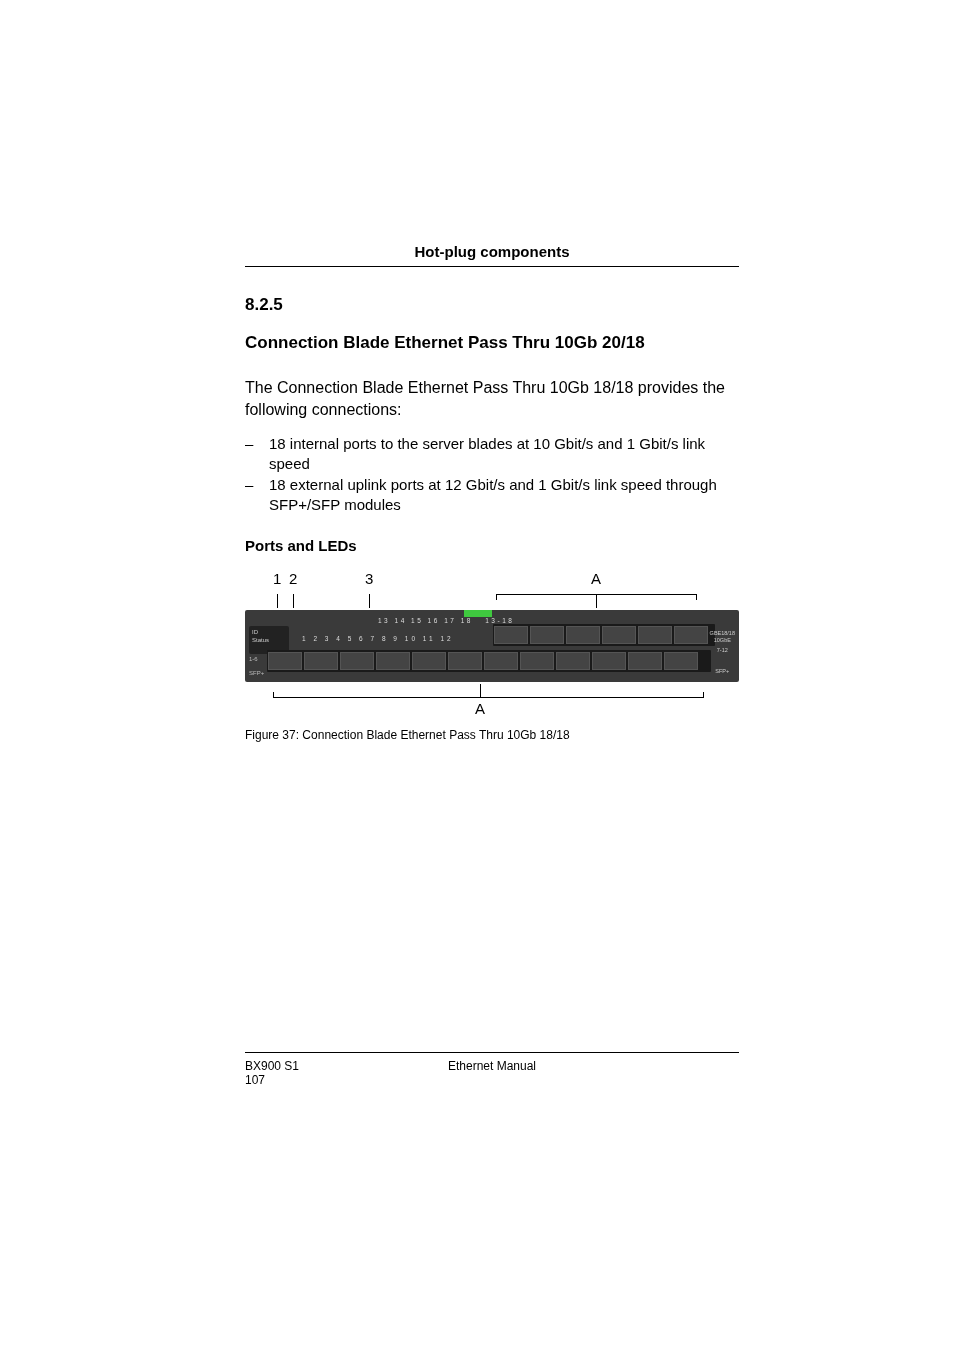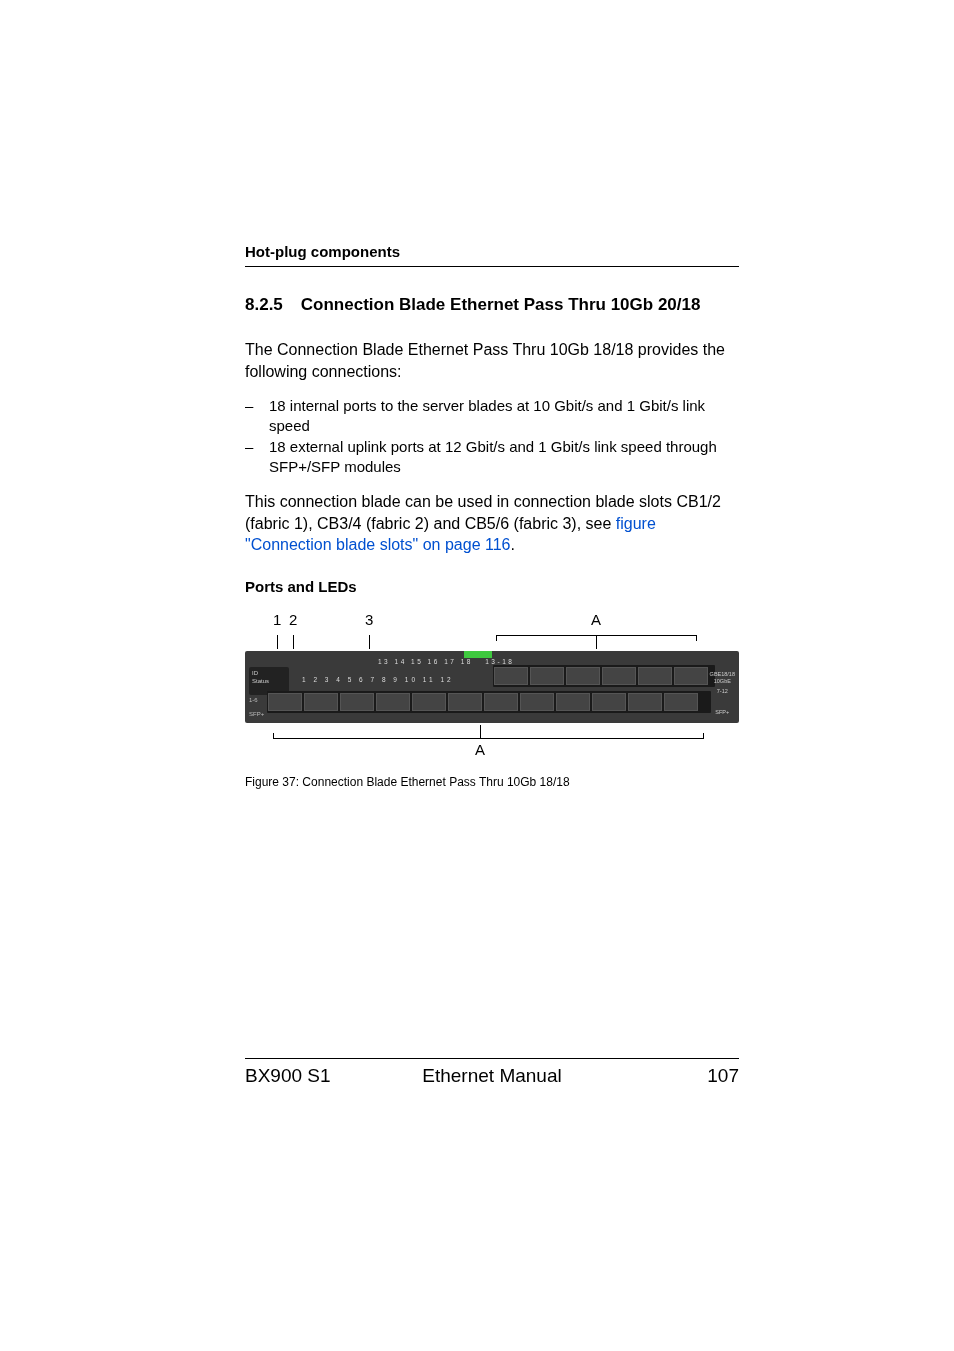--- a/index.html
+++ b/index.html
@@ -14,33 +14,34 @@
       height: 1351px;
       position: relative;
     }
     .page-content {
       position: absolute;
       top: 243px;
       left: 245px;
       width: 494px;
     }
     .header-right {
-      text-align: left;
+      text-align: center;
       font-weight: bold;
       font-size: 15px;
       padding-bottom: 6px;
       border-bottom: 1.5px solid #000;
       margin-bottom: 28px;
     }
     .section-heading {
       display: flex;
       gap: 18px;
       font-weight: bold;
       font-size: 17px;
       margin-bottom: 24px;
+      flex-direction: column;
     }
     .section-number {
       flex-shrink: 0;
     }
     .body-text {
       font-size: 16px;
       line-height: 1.35;
       margin-bottom: 14px;
     }
     .bullet-list {
@@ -191,32 +192,33 @@
     .figure-labels-bottom {
       position: relative;
       height: 20px;
       font-size: 15px;
     }
     .figure-labels-bottom span {
       position: absolute;
     }
     .figure-caption {
       font-size: 12px;
-      margin-top: 14px;
+      margin-top: 8px;
     }
     .footer {
       position: absolute;
       bottom: 264px;
       left: 245px;
       width: 494px;
       border-top: 1px solid #000;
       padding-top: 6px;
       display: flex;
       justify-content: space-between;
-      font-size: 19px;
+      font-size: 12px;
+      flex-direction: column;
     }
     .footer .center {
       position: absolute;
       left: 50%;
       transform: translateX(-50%);
     }
   </style>
 </head>
 <body>
 
@@ -234,23 +236,20 @@
     <li>
       <span class="dash">–</span>
       <span class="li-text">18 internal ports to the server blades at 10 Gbit/s and 1 Gbit/s link speed</span>
     </li>
     <li>
       <span class="dash">–</span>
       <span class="li-text">18 external uplink ports at 12 Gbit/s and 1 Gbit/s link speed through SFP+/SFP modules</span>
     </li>
   </ul>
 
-  <p class="body-text">
-    <span>This connection blade can be used in connection blade slots CB1/2 (fabric 1), CB3/4 (fabric 2) and CB5/6 (fabric 3), see </span><span class="link">figure "Connection blade slots" on page 116</span><span>.</span>
-  </p>
 
   <div class="subheading">Ports and LEDs</div>
 
   <div class="figure-container">
     <div class="figure-labels-top">
       <span style="left:28px">1</span>
       <span style="left:44px">2</span>
       <span style="left:120px">3</span>
       <span style="left:346px">A</span>
     </div>

